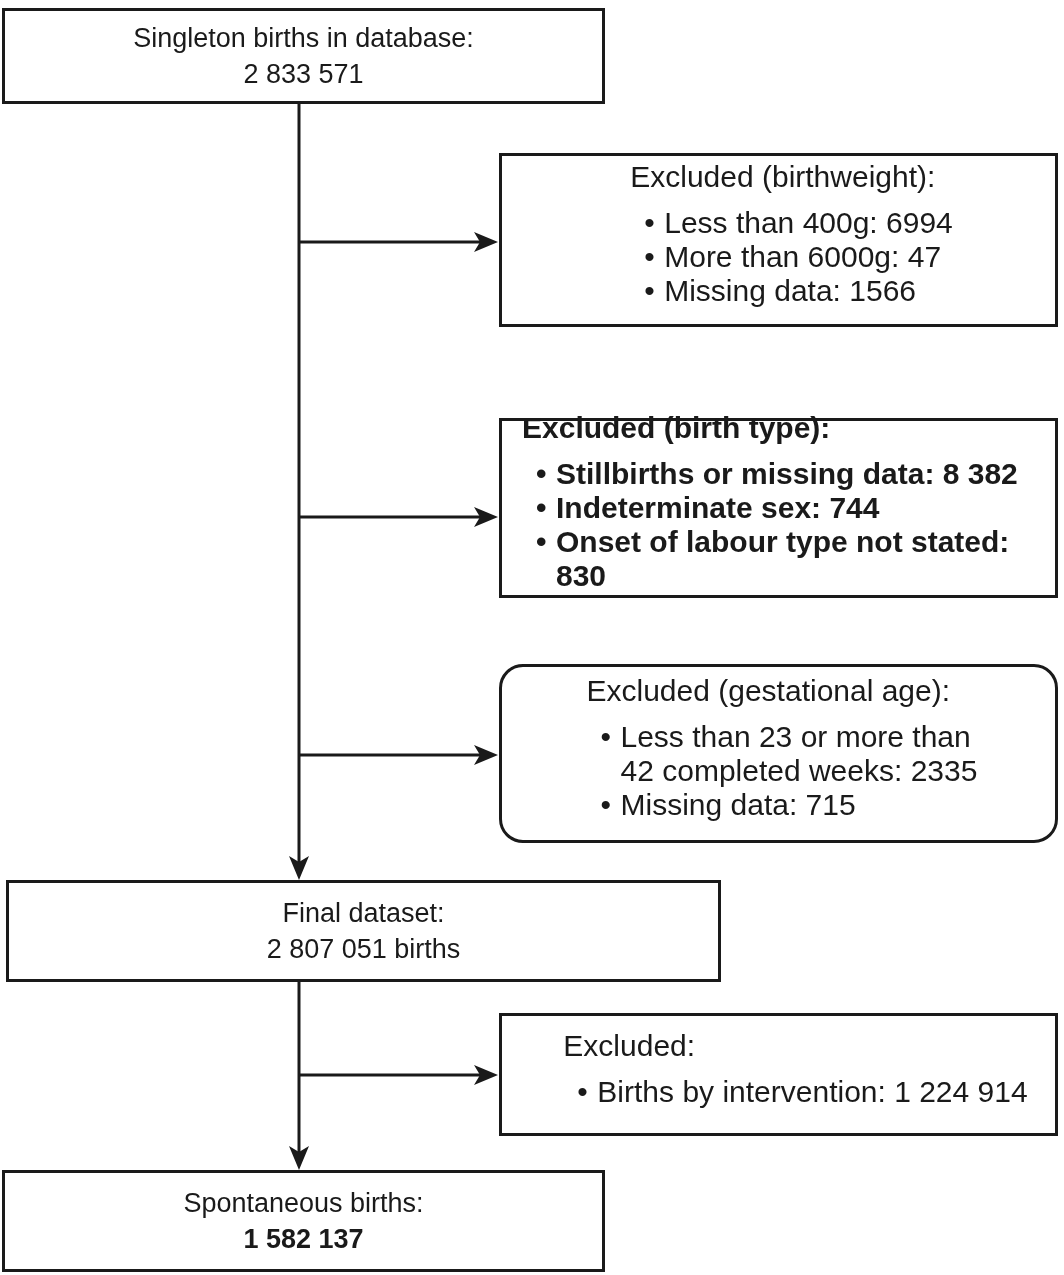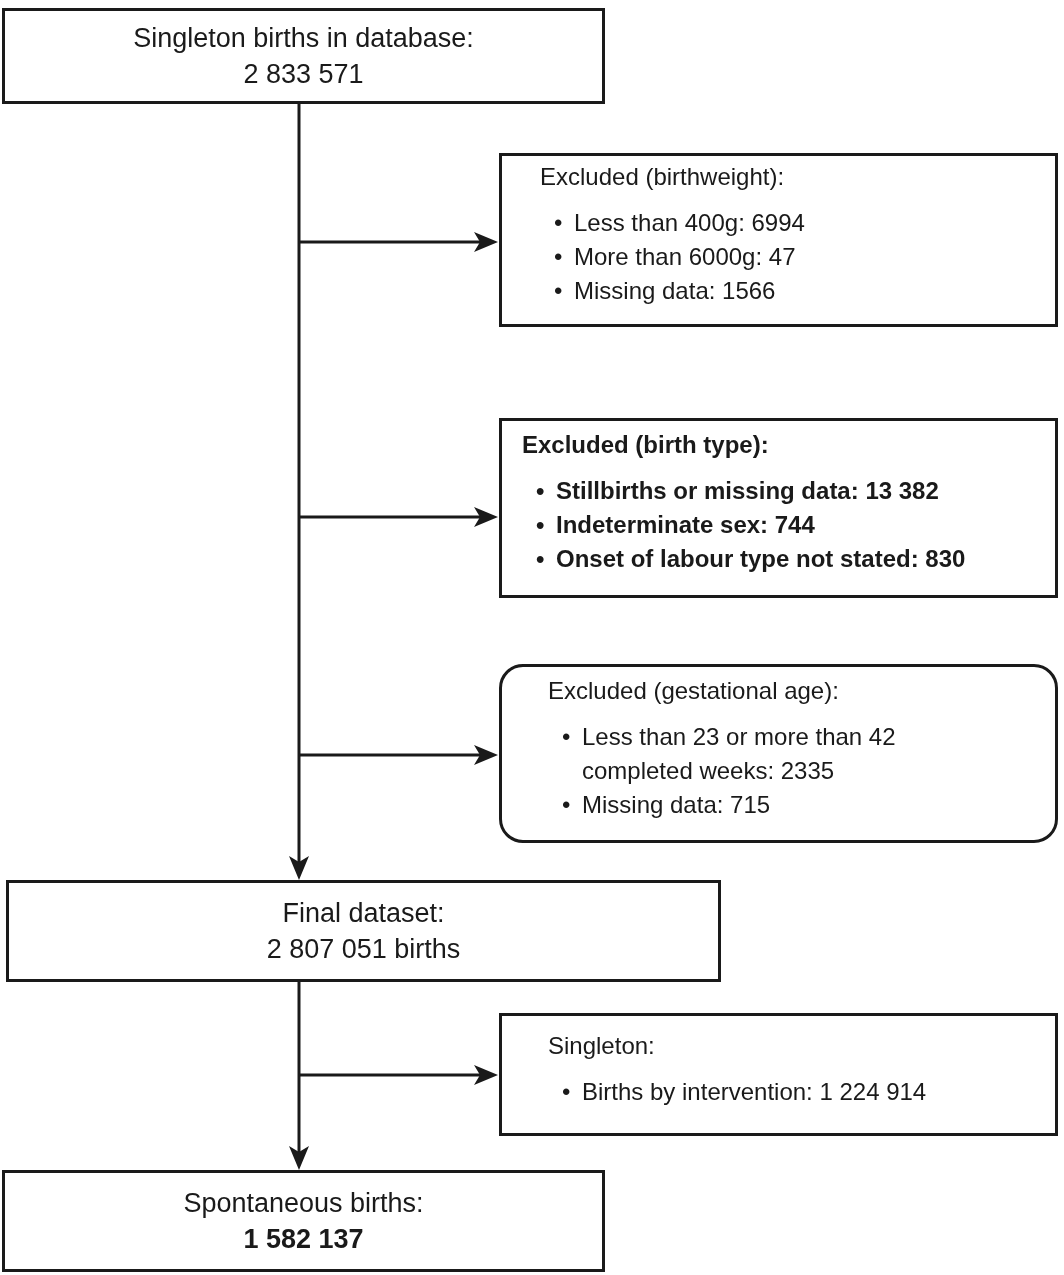--- a/index.html
+++ b/index.html
@@ -34,23 +34,23 @@
   .box.main {
     align-items: center;
     text-align: center;
     font-size: 27px;
     line-height: 36px;
   }
   .box.main .num-bold {
     font-weight: bold;
   }
   .box.exc {
-    font-size: 24px;
+    font-size: 30px;
     line-height: 34px;
-    align-items: flex-start;
+    align-items: center;
   }
   .exc-inner {
     text-align: left;
   }
   .exc-list {
     list-style: none;
     margin: 12px;
     padding: 0;
   }
   .exc-list li {
@@ -102,21 +102,21 @@
         <li>More than 6000g: 47</li>
         <li>Missing data: 1566</li>
       </ul>
     </div>
   </div>
 
   <div class="box exc" style="left:499px; top:418px; width:559px; height:180px; padding-left:20px;font-weight:bold;">
     <div class="exc-inner">
       <div>Excluded (birth type):</div>
       <ul class="exc-list">
-        <li>Stillbirths or missing data: 13 382</li>
+        <li>Stillbirths or missing data: 8 382</li>
         <li>Indeterminate sex: 744</li>
         <li>Onset of labour type not stated: 830</li>
       </ul>
     </div>
   </div>
 
   <div class="box exc" style="left:499px; top:664px; width:559px; height:179px; padding-left:46px;border-radius:24px;">
     <div class="exc-inner" style="max-width:430px;">
       <div>Excluded (gestational age):</div>
       <ul class="exc-list">
@@ -126,21 +126,21 @@
     </div>
   </div>
 
   <div class="box main" style="left:6px; top:880px; width:715px; height:102px;">
     <div>Final dataset:</div>
     <div>2 807 051 births</div>
   </div>
 
   <div class="box exc" style="left:499px; top:1013px; width:559px; height:123px; padding-left:46px;">
     <div class="exc-inner">
-      <div>Singleton:</div>
+      <div>Excluded:</div>
       <ul class="exc-list">
         <li>Births by intervention: 1 224 914</li>
       </ul>
     </div>
   </div>
 
   <div class="box main" style="left:2px; top:1170px; width:603px; height:102px;">
     <div>Spontaneous births:</div>
     <div class="num-bold">1 582 137</div>
   </div>

